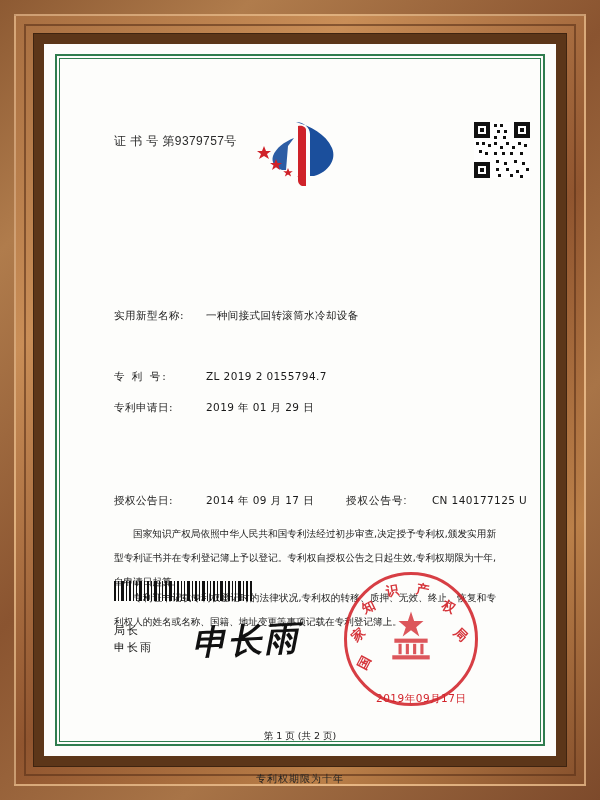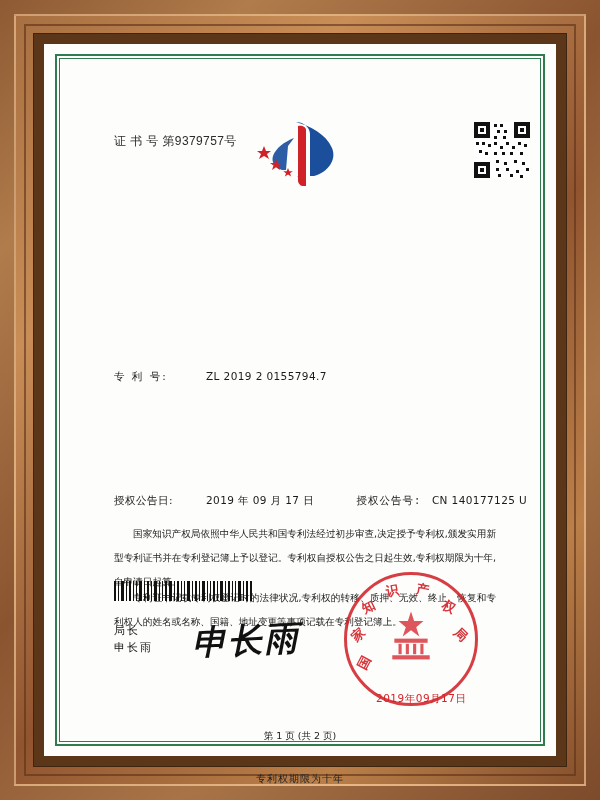--- a/index.html
+++ b/index.html
@@ -139,22 +139,21 @@
   }
   .field-label.tight { letter-spacing: 0.5px; }
   .field-value {
     font-family: "DejaVu Sans", "Liberation Sans", sans-serif;
     letter-spacing: 0.4px;
   }
   .field-label2 {
     display: inline-block;
     width: 86px;
     letter-spacing: 1px;
-    font-family: Liberation Mono, monospace;
-    text-align: center;
+    font-family: Liberation Sans, sans-serif;
   }
 
   
   .para {
     position: absolute;
     left: 70px;
     width: 382px;
     font-size: 9.6px;
     line-height: 24px;
     color: #1a1a1a;
@@ -322,31 +321,37 @@
       <path d="M58 10 L58 64 C58 68, 61 70, 63 70 L66 70 L66 14 C66 11, 62 9, 58 10 Z" fill="#cf2229"></path>
       <path d="M54 22 C44 26, 36 32, 33 40 C31 46, 35 52, 42 54 L46 54 L48 30 Z" fill="#1b4f9c" opacity="0.92"></path>
       <polygon points="24,30 26,35 31,35 27,38 29,43 24,40 19,43 21,38 17,35 22,35" fill="#cf2229"></polygon>
       <polygon points="36,43 37.6,47 42,47 38.5,49.6 40,54 36,51.3 32,54 33.5,49.6 30,47 34.4,47" fill="#cf2229"></polygon>
       <polygon points="48,52 49.3,55.2 52.8,55.2 50,57.3 51.1,60.6 48,58.6 44.9,60.6 46,57.3 43.2,55.2 46.7,55.2" fill="#cf2229"></polygon>
       <polygon points="61,58 62,60.6 64.8,60.6 62.6,62.3 63.4,65 61,63.4 58.6,65 59.4,62.3 57.2,60.6 60,60.6" fill="#cf2229"></polygon>
     </svg>
   </div>
 
 
+  <div class="field-row" style="top:265px;">
+    <span class="field-label tight">实用新型名称:</span><span class="field-value">一种间接式回转滚筒水冷却设备</span>
+  </div>
 
 
   <div class="field-row" style="top:326px;">
     <span class="field-label">专 利 号:</span><span class="field-value">ZL 2019 2 0155794.7</span>
   </div>
 
+  <div class="field-row" style="top:357px;">
+    <span class="field-label tight">专利申请日:</span><span class="field-value">2019 年 01 月 29 日</span>
+  </div>
 
 
 
   <div class="field-row" style="top:450px;">
-    <span class="field-label tight">授权公告日:</span><span class="field-value">2019 年 09 月 17 日</span>
+    <span class="field-label tight">授权公告日:</span><span class="field-value">2014 年 09 月 17 日</span>
     <span style="display:inline-block;width:26px;"></span>
     <span class="field-label2">授权公告号:</span><span class="field-value">CN 140177125 U</span>
   </div>
 
   <div class="para" style="top:478px;">国家知识产权局依照中华人民共和国专利法经过初步审查,决定授予专利权,颁发实用新型专利证书并在专利登记簿上予以登记。专利权自授权公告之日起生效,专利权期限为十年,自申请日起算。</div>
   <div class="para" style="top:542px;">专利证书记载专利权登记时的法律状况,专利权的转移、质押、无效、终止、恢复和专利权人的姓名或名称、国籍、地址变更等事项记载在专利登记簿上。</div>
 
   <div id="barcode">
     <i style="left:0px;   width:2px;"></i>
       <i style="left:4px;  width:1px;"></i>

